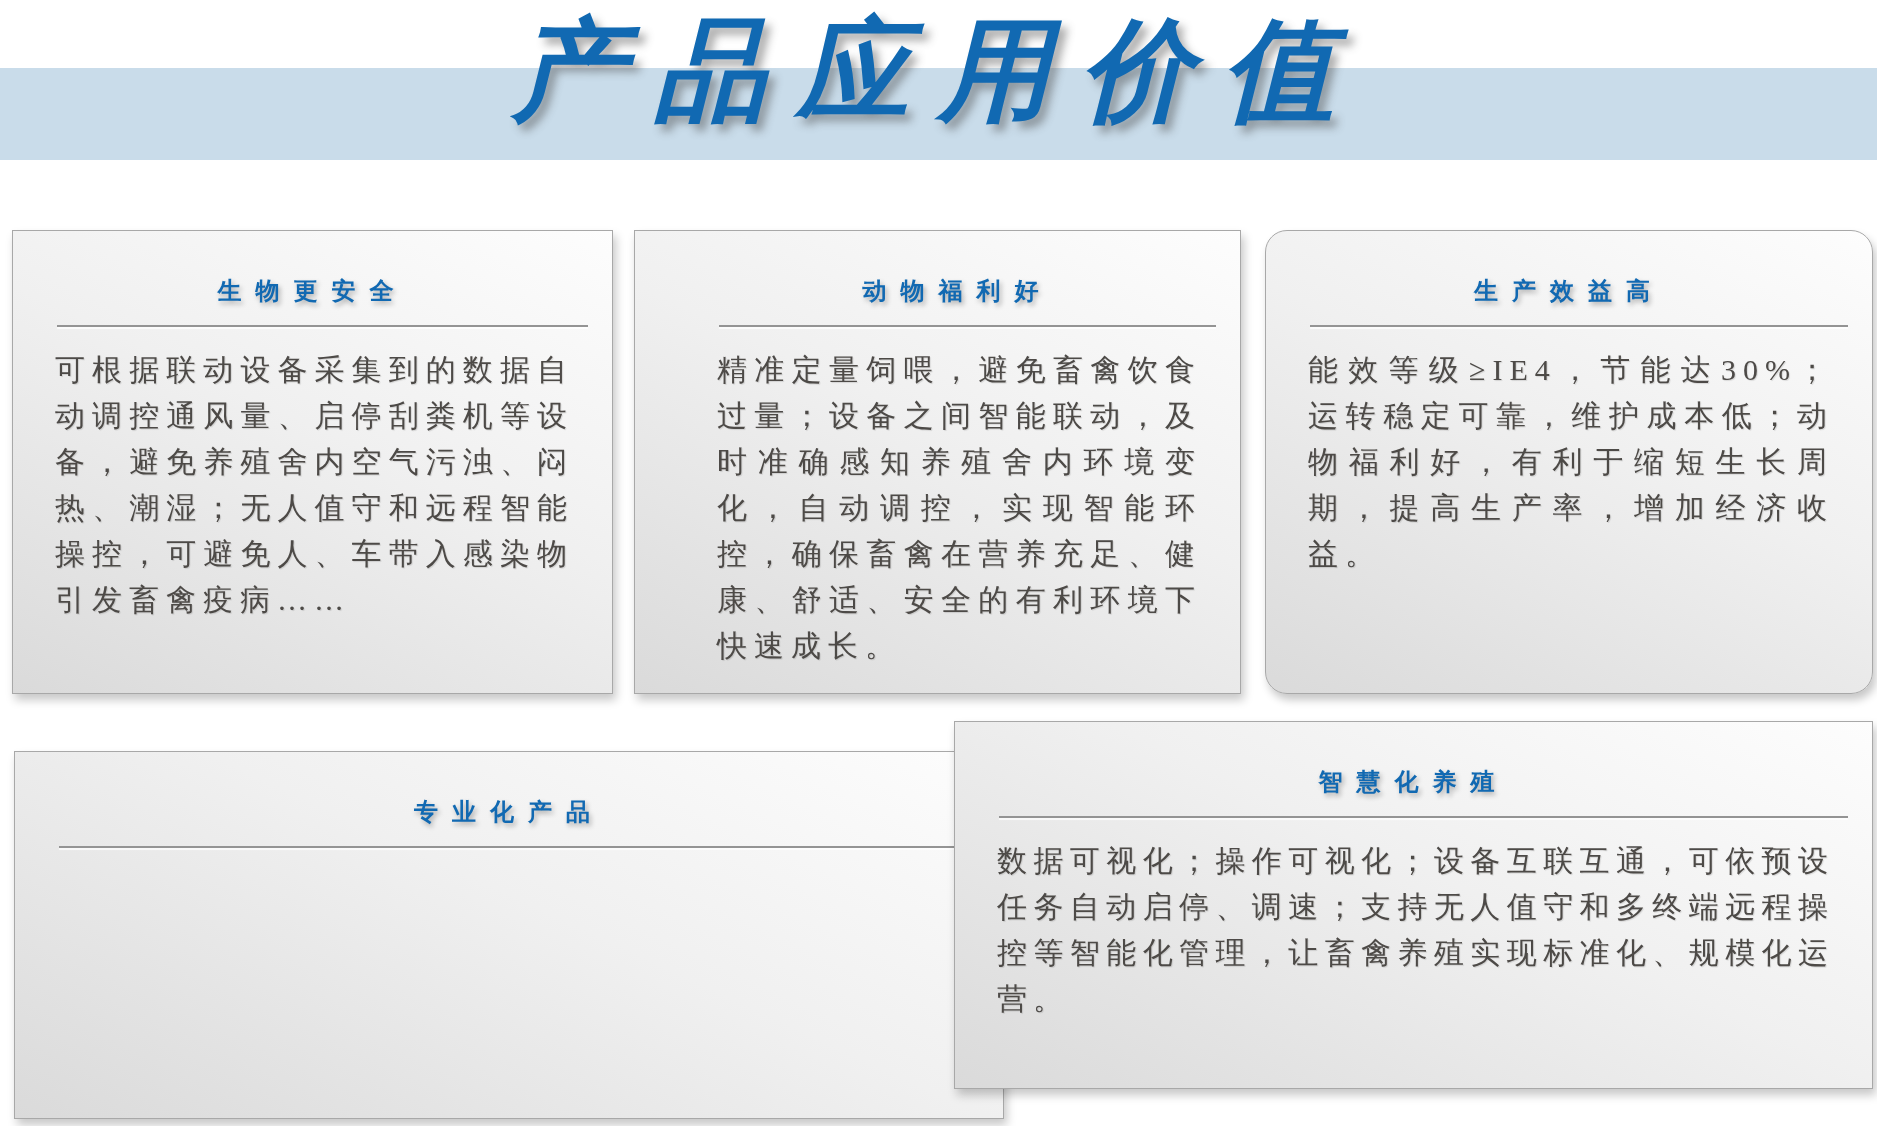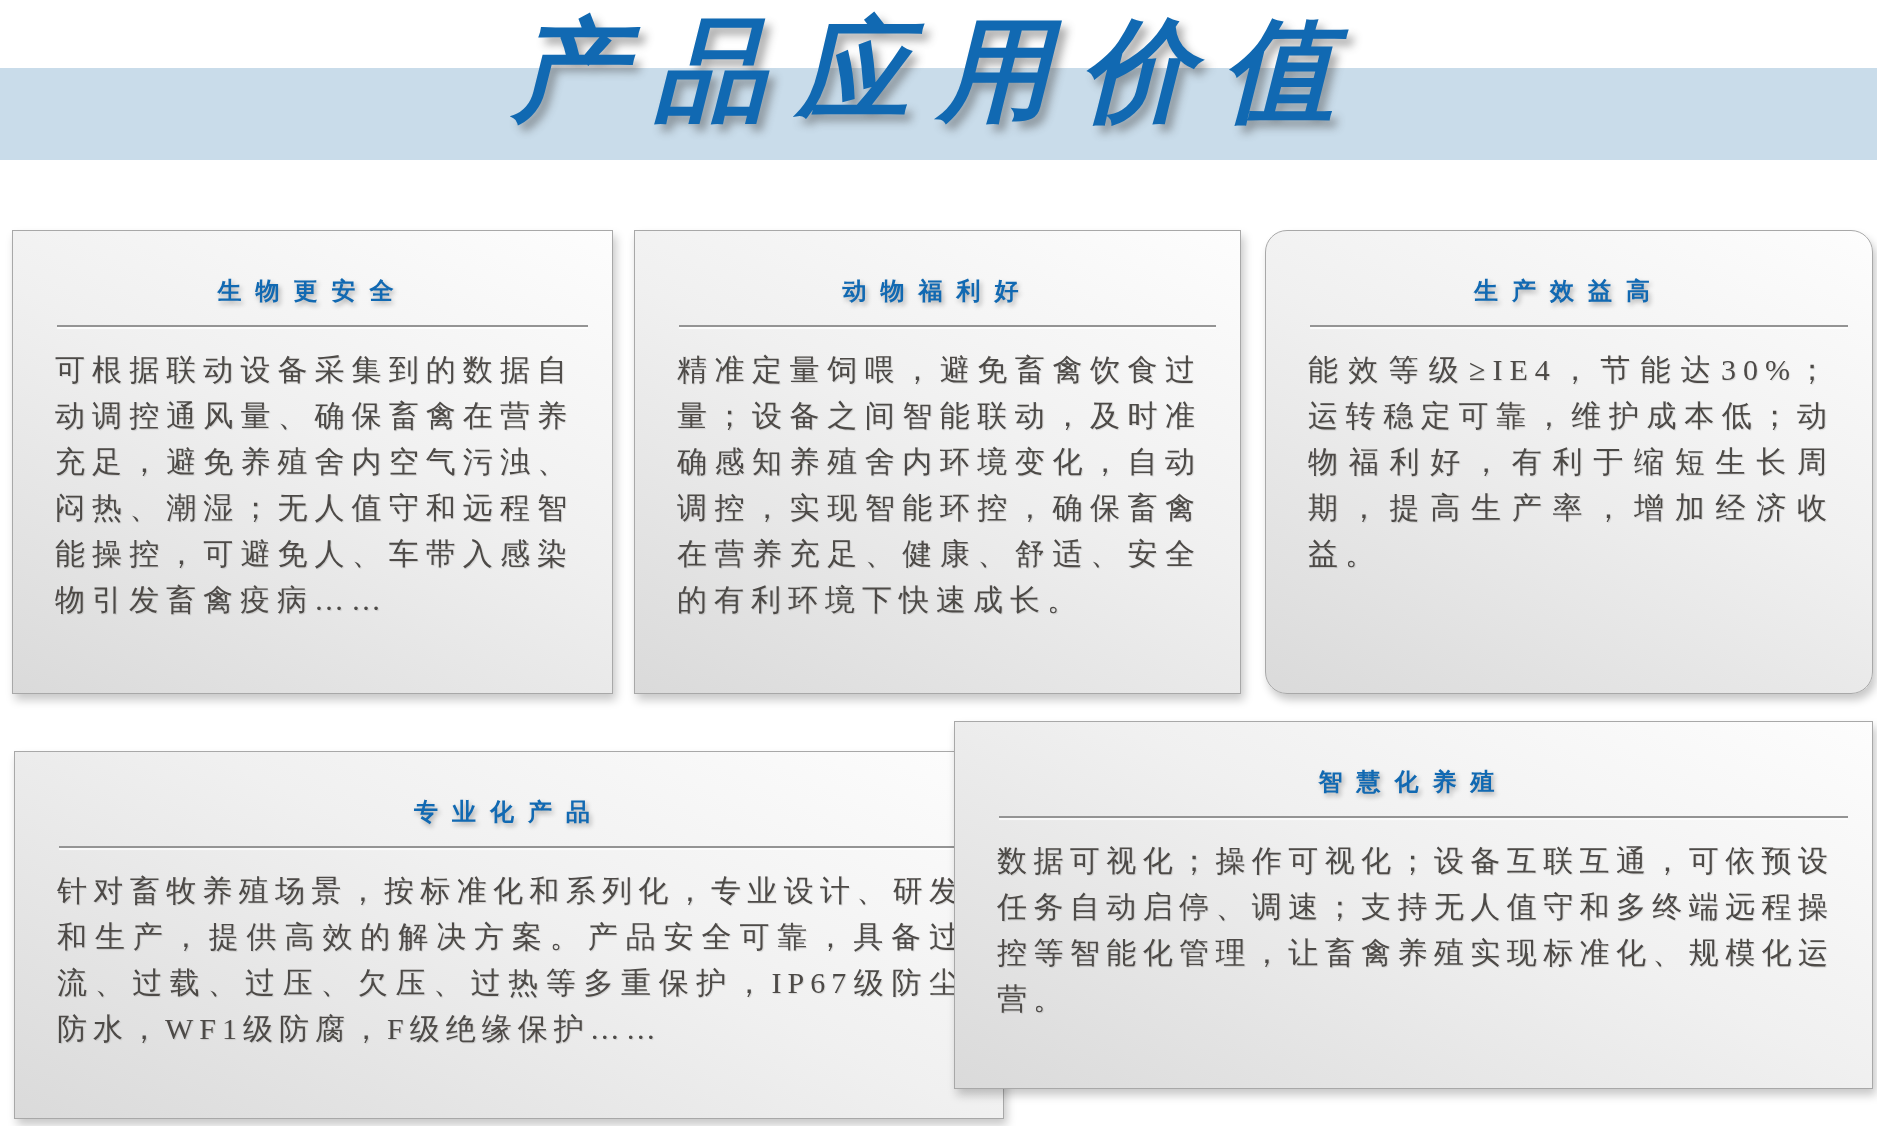--- a/index.html
+++ b/index.html
@@ -25,21 +25,21 @@
     text-shadow:6px 7px 9px rgba(70,70,70,0.45);
   }
   .card{
     position:absolute;
     border:1px solid #a8a8a8;
     background:linear-gradient(205deg,#fdfdfd 0%,#f0f0f0 45%,#dadada 100%);
     box-shadow:3px 6px 9px rgba(0,0,0,0.22);
     box-sizing:border-box;
   }
   .card1{left:12px; top:230px; width:601px; height:464px;}
-  .card2{left:634px; top:230px; width:607px; height:464px;}
+  .card2{left:634px; top:230px; width:607px; height:464px;padding-left:40px;}
   .card3{left:1265px;top:230px; width:608px; height:464px;border-radius:22px;}
   .card4{left:14px;  top:751px; width:990px; height:368px;}
   .card5{left:954px; top:721px; width:919px; height:368px;}
   .card-title{
     margin:44px 20px 0 20px;
     text-align:center;
     font-size:24px;font-weight:bold;letter-spacing:14px;
     color:var(--accent);
     text-shadow:2px 3px 5px rgba(0,0,0,0.30);
     font-family:"Liberation Sans","DejaVu Sans",sans-serif;
@@ -60,38 +60,37 @@
 </style>
 </head>
 <body>
 
 <div class="band"></div>
 <div class="page-title">产品应用价值</div>
 
 <div class="card card1">
   <div class="card-title">生物更安全</div>
   <div class="card-divider"></div>
-  <div class="card-body">可根据联动设备采集到的数据自动调控通风量、确保畜禽在营养充足，避免养殖舍内空气污浊、闷热、潮湿；无人值守和远程智能操控，可避免人、车带入感染物引发畜禽疫病……</div>
+  <div class="card-body">可根据联动设备采集到的数据自动调控通风量、启停刮粪机等设备，避免养殖舍内空气污浊、闷热、潮湿；无人值守和远程智能操控，可避免人、车带入感染物引发畜禽疫病……</div>
 </div>
 
 <div class="card card2">
   <div class="card-title">动物福利好</div>
   <div class="card-divider"></div>
   <div class="card-body">精准定量饲喂，避免畜禽饮食过量；设备之间智能联动，及时准确感知养殖舍内环境变化，自动调控，实现智能环控，确保畜禽在营养充足、健康、舒适、安全的有利环境下快速成长。</div>
 </div>
 
 <div class="card card3">
   <div class="card-title">生产效益高</div>
   <div class="card-divider"></div>
   <div class="card-body">能效等级≥IE4，节能达30%；运转稳定可靠，维护成本低；动物福利好，有利于缩短生长周期，提高生产率，增加经济收益。</div>
 </div>
 
 <div class="card card4">
   <div class="card-title">专业化产品</div>
   <div class="card-divider"></div>
-  <div class="card-body">针对畜牧养殖场景，按标准化和系列化，专业设计、研发和生产，提供高效的解决方案。产品安全可靠，具备过流、过载、过压、欠压、过热等多重保护，IP67级防尘防水，WF1级防腐，F级绝缘保护……</div>
 </div>
 
 <div class="card card5">
   <div class="card-title">智慧化养殖</div>
   <div class="card-divider"></div>
   <div class="card-body">数据可视化；操作可视化；设备互联互通，可依预设任务自动启停、调速；支持无人值守和多终端远程操控等智能化管理，让畜禽养殖实现标准化、规模化运营。</div>
 </div>
 
 </body></html>

